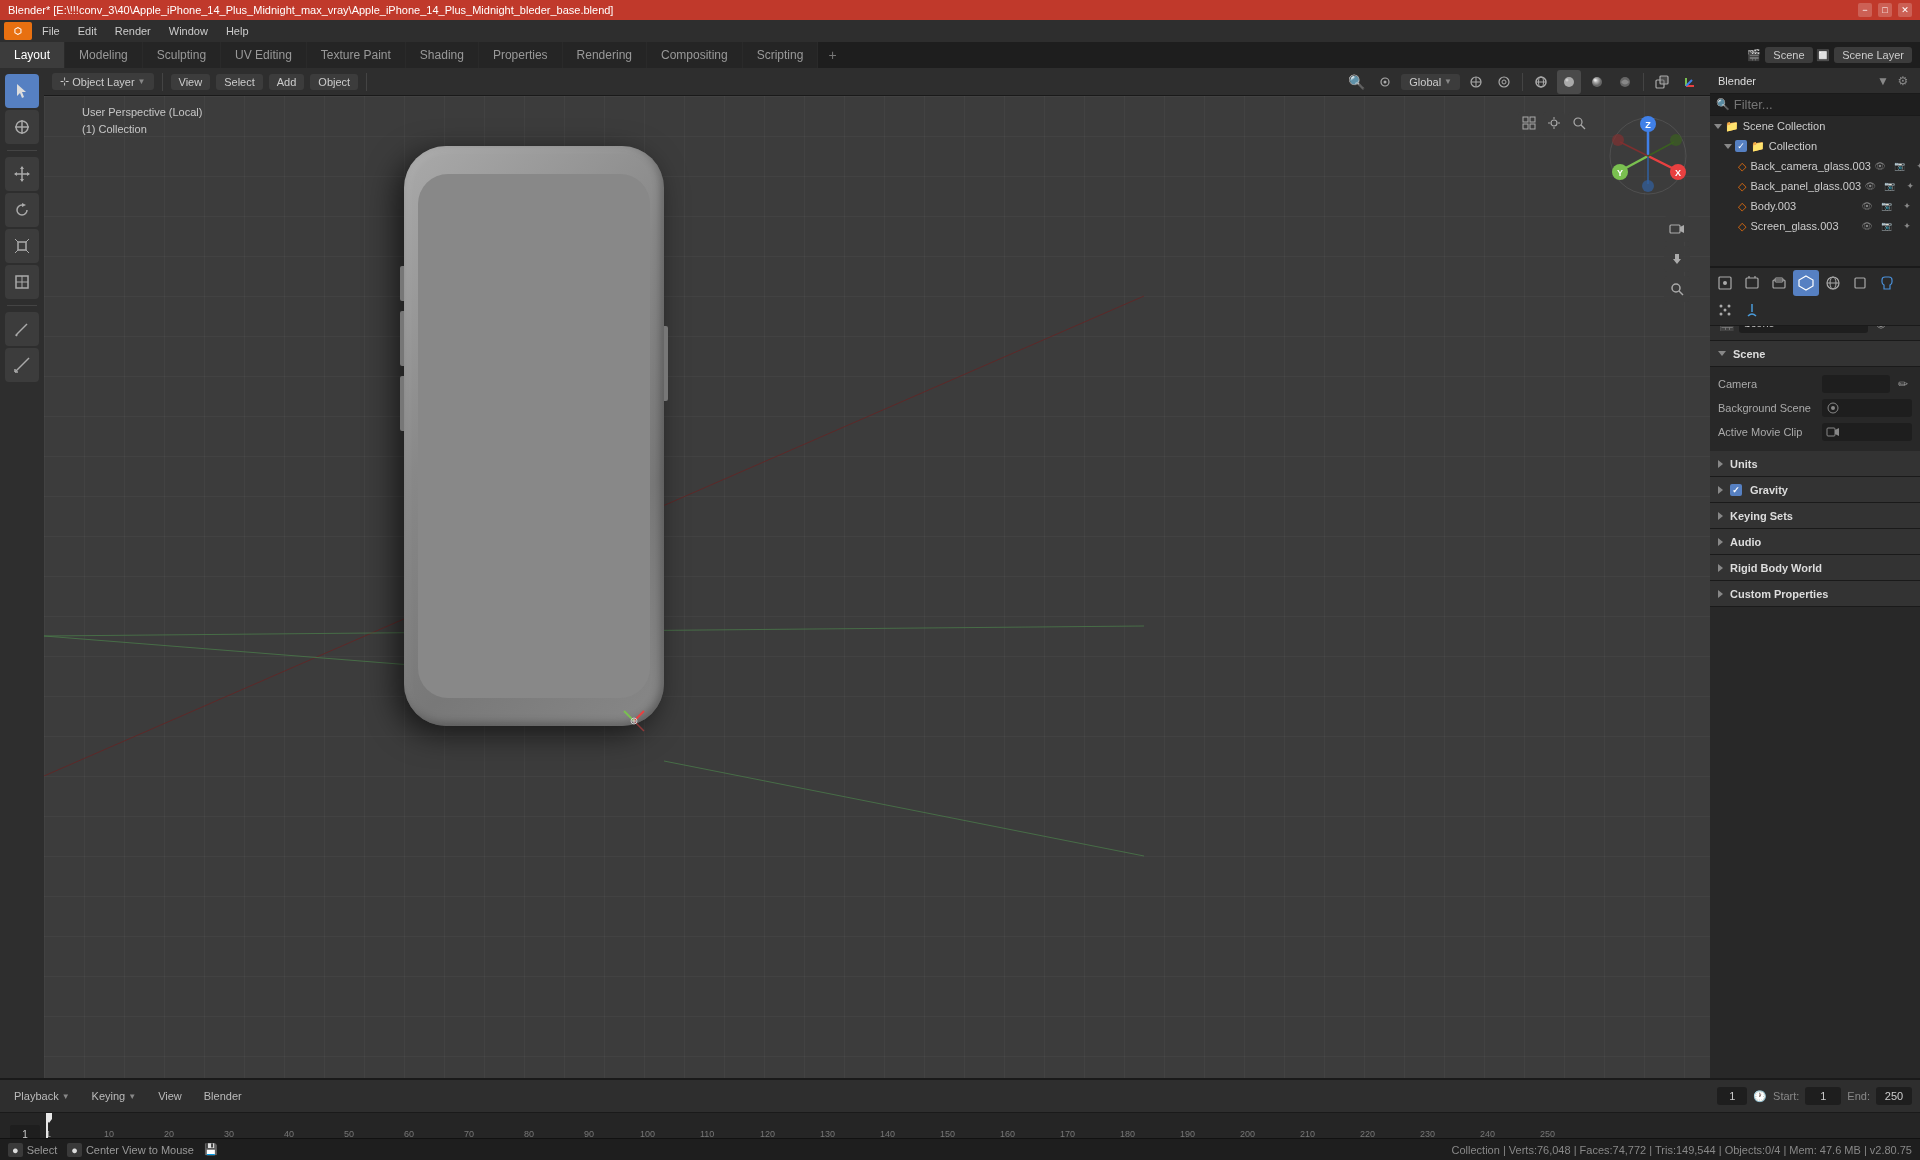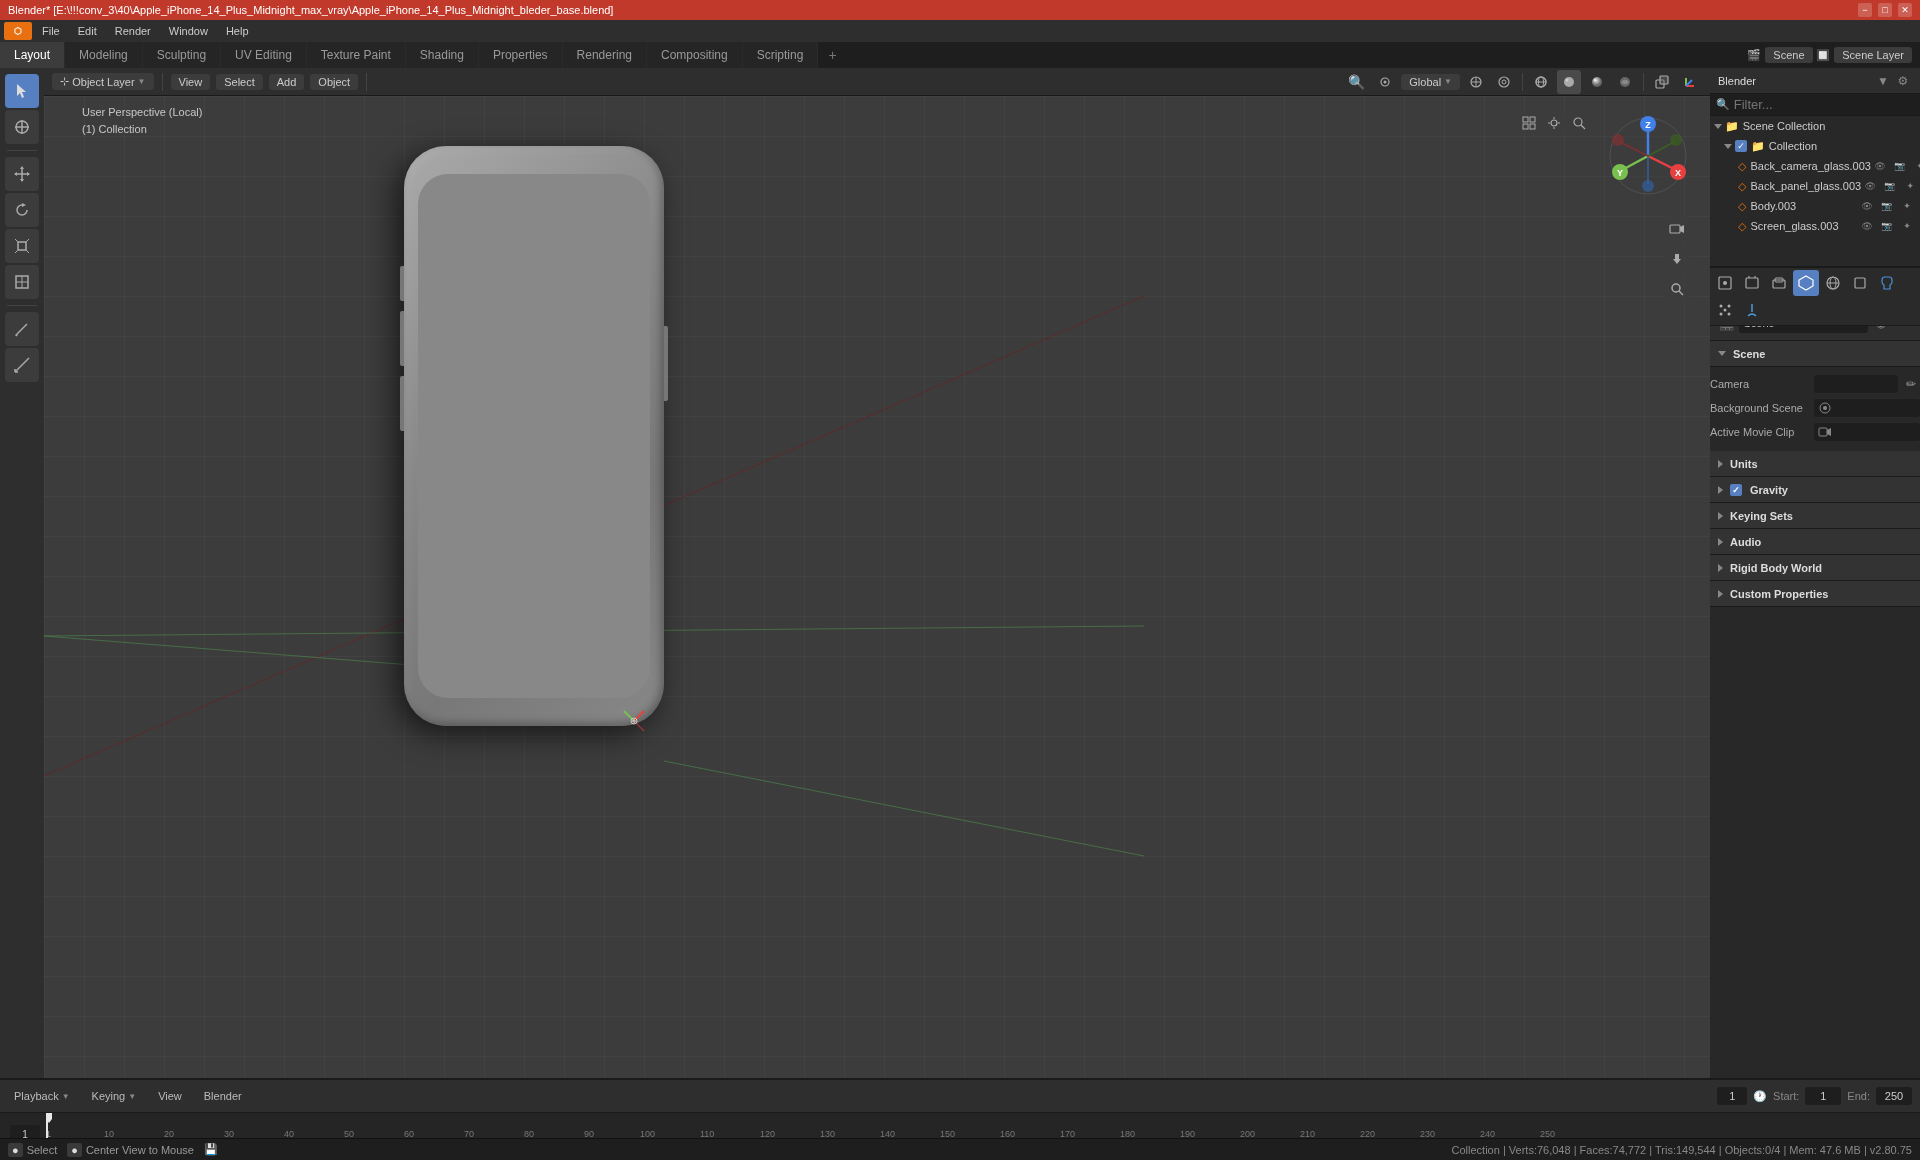--- a/index.html
+++ b/index.html
@@ -397,21 +397,21 @@
       align-items: center;
       padding: 0 8px;
       cursor: pointer;
       font-size: 11px;
       font-weight: bold;
       color: #ddd;
       border-bottom: 1px solid #1a1a1a;
       gap: 4px;
     }
     .prop-section-body {
-      padding: 6px 0;
+      padding: 6px 8px;
       background: #282828;
     }
     .prop-row {
       display: flex;
       align-items: center;
       height: 22px;
       gap: 4px;
       margin-bottom: 2px;
     }
     .prop-label {

